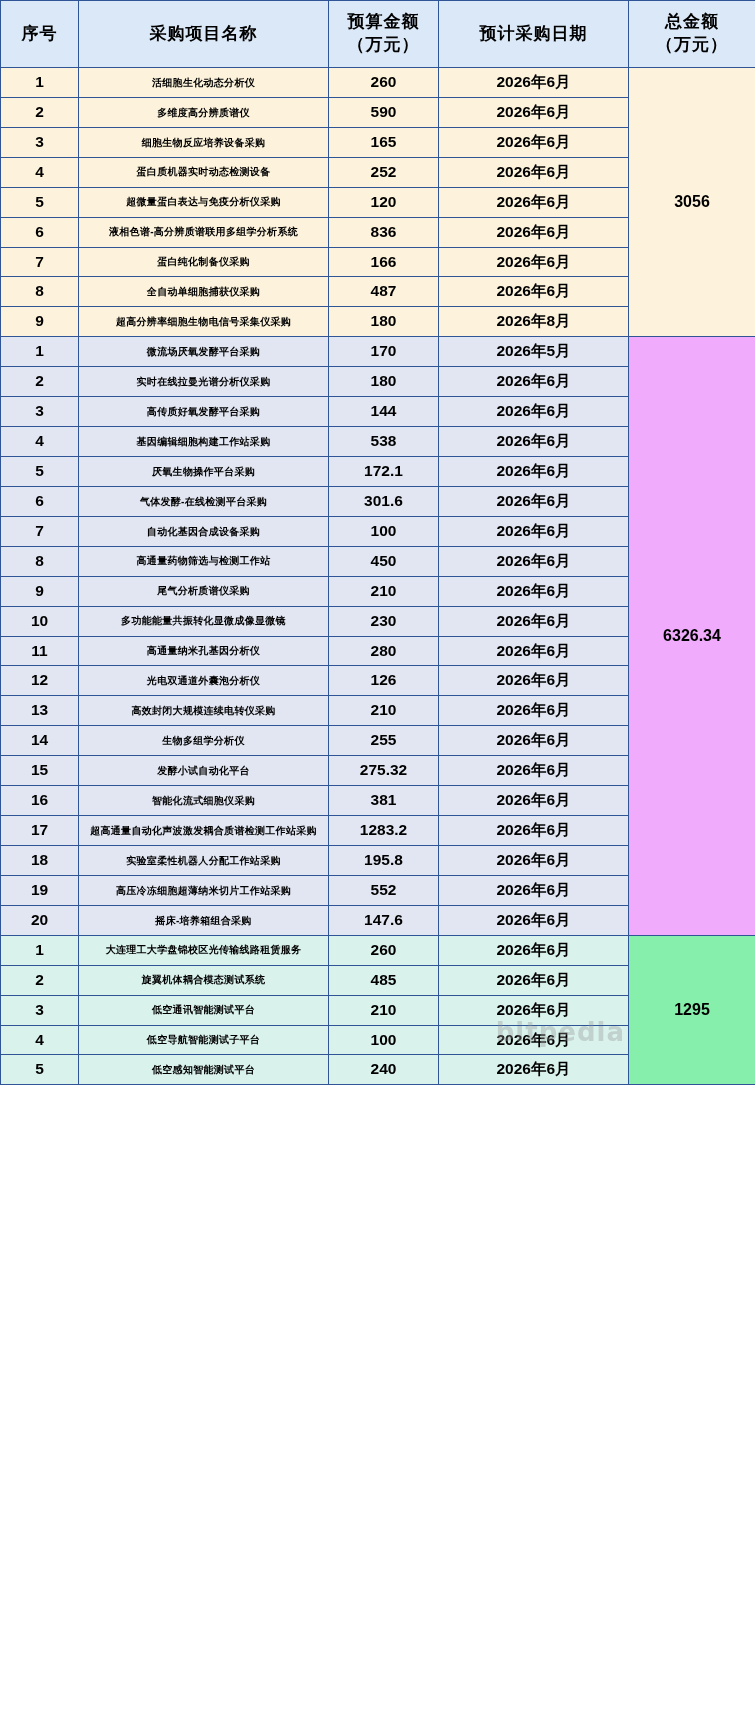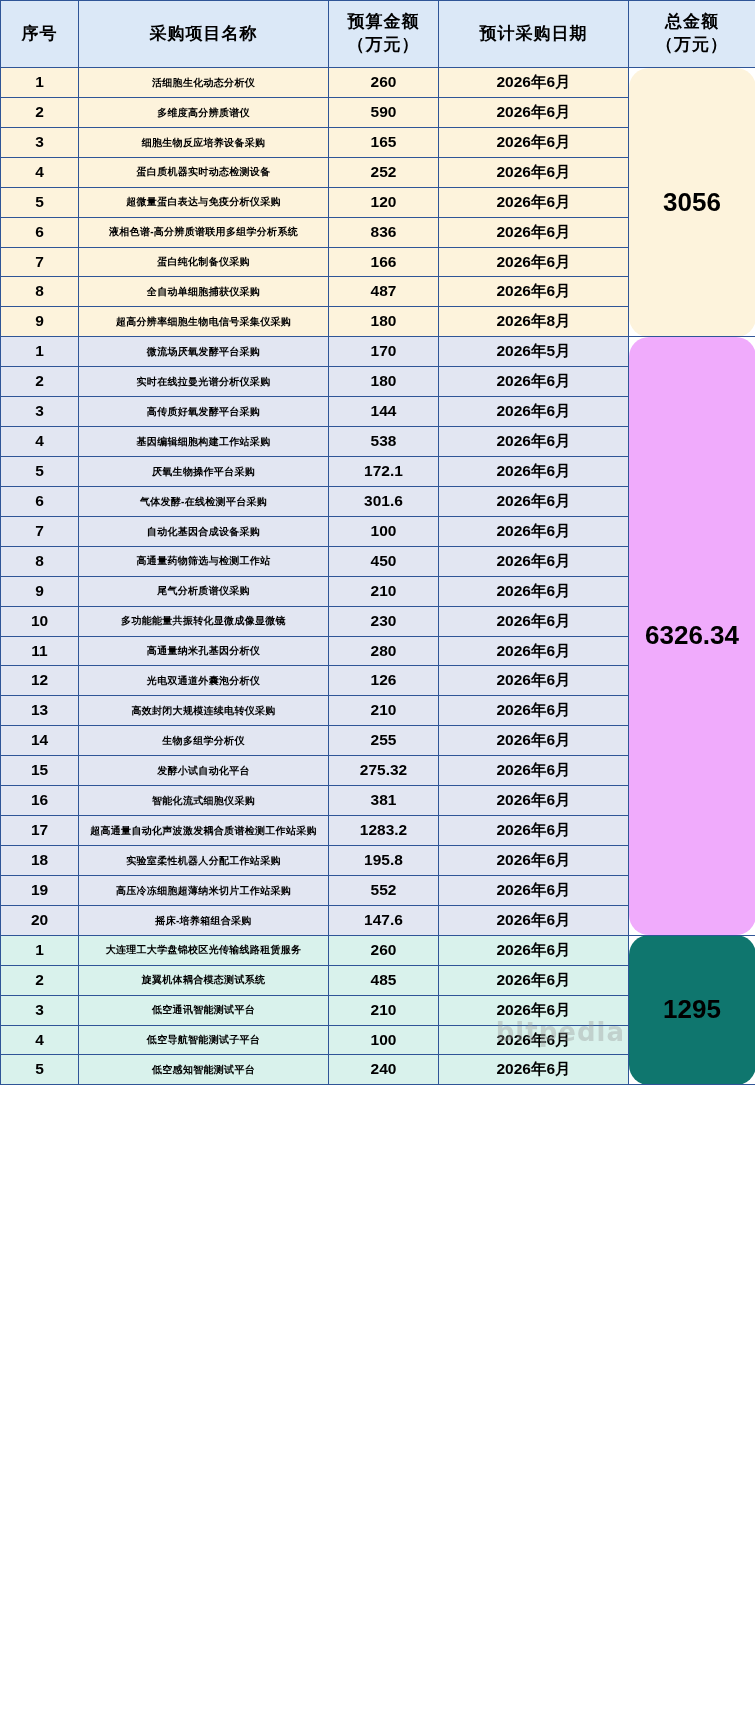--- a/index.html
+++ b/index.html
@@ -49,30 +49,29 @@
     font-size: 15.5px;
   }
   td.name {
     font-size: 10px;
     letter-spacing: 0.3px;
   }
   td.num {
     font-size: 15.5px;
   }
   td.total {
-    font-size: 26px;
-    border-radius: 20px;
+    font-size: 16px;
   }
   
   tr.g0 td { background: #fdf3dc; }
   tr.g1 td { background: #e2e6f2; }
   tr.g2 td { background: #d9f2ec; }
   td.total.t0 { background: #fdf3dc; }
   td.total.t1 { background: #f0abfc; }
-  td.total.t2 { background: #0f766e; }
+  td.total.t2 { background: #86efac; }
 
   .watermark {
     position: absolute;
     right: 22px;
     bottom: 38px;
     font-size: 26px;
     font-weight: bold;
     color: rgba(150,150,150,0.35);
     letter-spacing: 1px;
     pointer-events: none;

